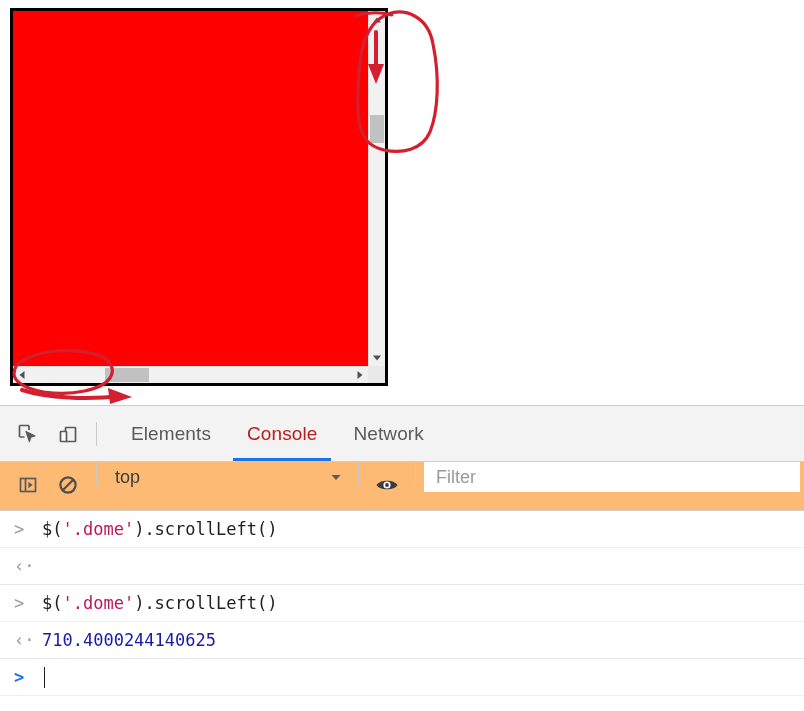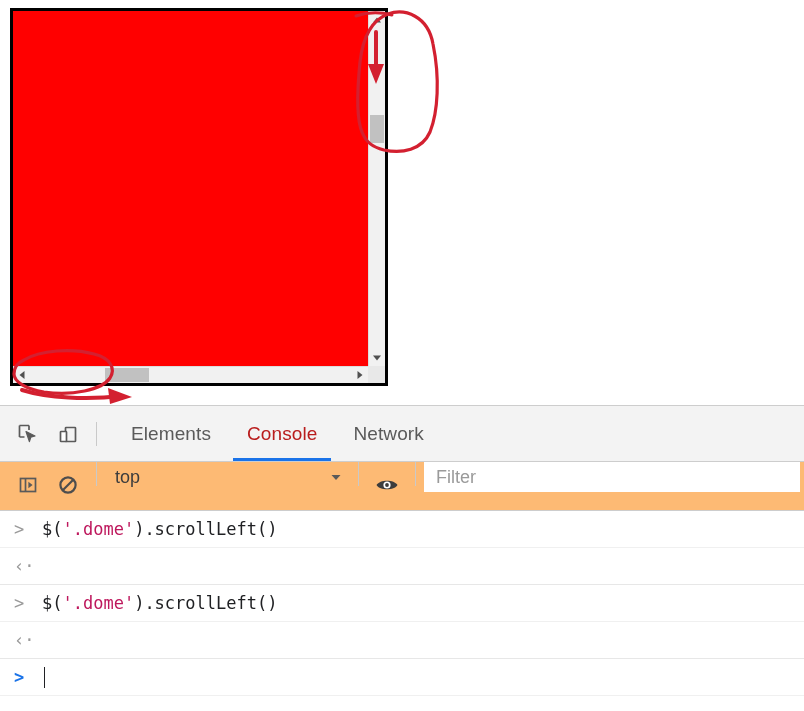--- a/index.html
+++ b/index.html
@@ -432,20 +432,21 @@
       <span class="row-marker marker-output">‹·</span>
     </div>
 
     <div class="console-row">
       <span class="row-marker marker-input">&gt;</span>
       <span class="code-text"><span>$(</span><span class="code-str">'.dome'</span><span>).scrollLeft()</span></span>
     </div>
 
     <div class="console-row result">
       <span class="row-marker marker-output">‹·</span>
+      <span class="code-num">710.4000244140625</span>
     </div>
 
     <div class="console-row">
       <span class="row-marker marker-prompt">&gt;</span>
       <span class="code-text"></span>
         <span class="caret"></span>
     </div>
 
   </div>
 </div>

